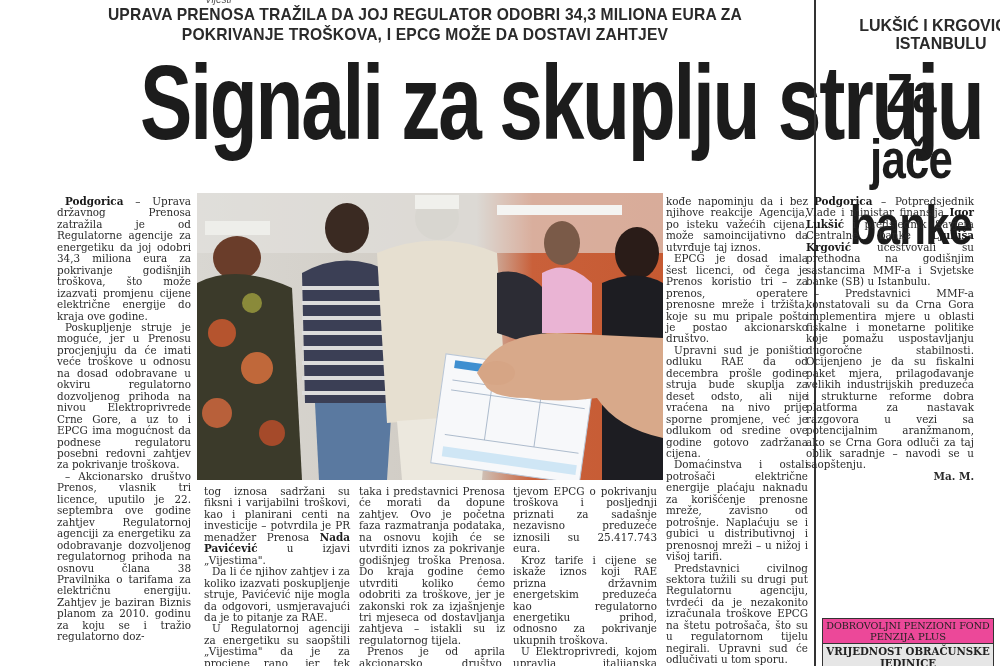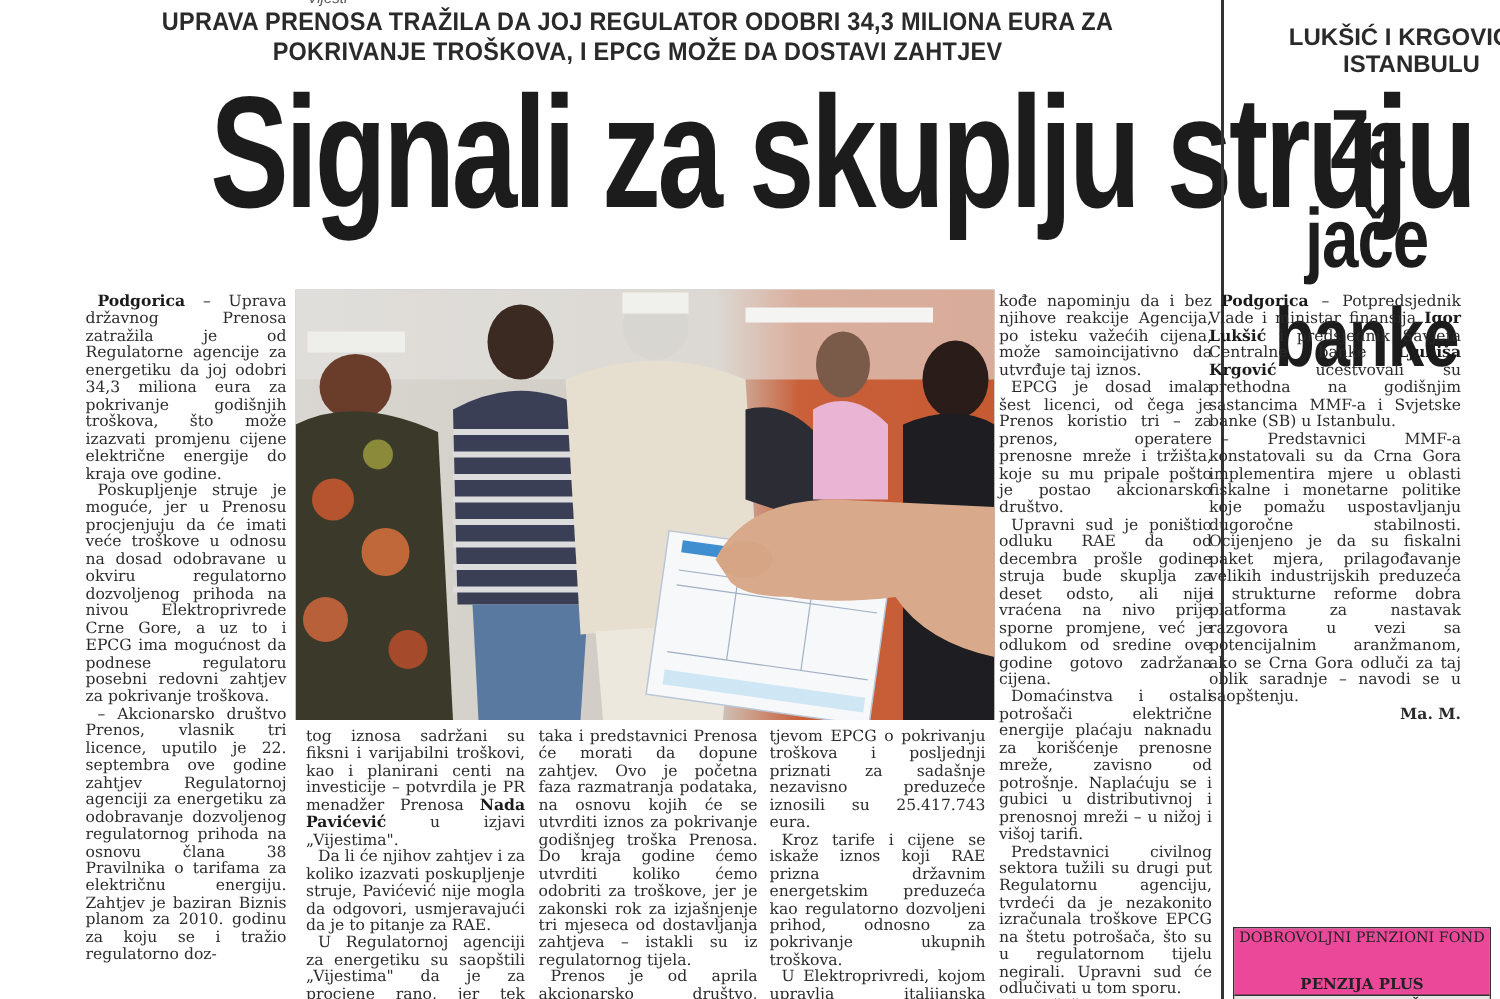--- a/index.html
+++ b/index.html
@@ -13,21 +13,21 @@
   .col p { margin:0; text-indent:8px; }
   .col p.first { text-indent:8px; }
   .col b { color:#1a1a1a; }
   .photo { left:197px; top:193px; width:466px; height:287px; overflow:hidden; background:#b8b4ac; }
   .side-kicker { left:852px; top:5px; width:178px; text-align:center; font-family:"Liberation Sans", sans-serif; font-weight:bold; font-size:16px; line-height:18px; color:#2a2a2a;margin-top:12px; }
   .side-head { left:822px; top:60px; width:178px; text-align:center; font-family:"Liberation Sans", sans-serif; font-weight:bold; font-size:56px; line-height:66px; color:#1c1c1c; transform:scaleX(0.78); transform-origin:center top; letter-spacing:-1px; }
   .signature { font-weight:bold; text-align:right; }
   .fund-box { left:822px; top:618px; width:170px; border:1.5px solid #333; font-family:"DejaVu Serif", serif; }
   .fund-box .row1 { background:#ec4899; border-bottom:1.5px solid #333; text-align:center; font-size:9.6px; line-height:11px; padding:1px 0; }
   .fund-box .row1 .l1 { display:block; }
-  .fund-box .row1 .l2 { display:block; font-weight:bold; font-size:10px;margin-top:20px; }
+  .fund-box .row1 .l2 { display:block; font-weight:normal; font-size:10px; }
   .fund-box .row2 { background:#e6e6e6; text-align:center; font-weight:bold; font-size:10.2px; line-height:12px; padding:1px 2px 6px; }
 </style>
 </head>
 <body>
 
 <div class="abs byline-top">Vijesti</div>
 
 <div class="abs kicker">UPRAVA PRENOSA TRAŽILA DA JOJ REGULATOR ODOBRI 34,3 MILIONA EURA ZA POKRIVANJE TROŠKOVA, I EPCG MOŽE DA DOSTAVI ZAHTJEV</div>
 
 <div class="abs headline">Signali za skuplju struju</div>
@@ -114,21 +114,21 @@
   <p>U Regulatornoj agenciji za energetiku su saopštili „Vijestima" da je za procjene rano, jer tek analiziraju zah-</p>
 </div>
 
 <div class="abs col" style="left:359px; top:486px; width:146px;">
   <p style="text-indent:0">taka i predstavnici Prenosa će morati da dopune zahtjev. Ovo je početna faza razmatranja podataka, na osnovu kojih će se utvrditi iznos za pokrivanje godišnjeg troška Prenosa. Do kraja godine ćemo utvrditi koliko ćemo odobriti za troškove, jer je zakonski rok za izjašnjenje tri mjeseca od dostavljanja zahtjeva – istakli su iz regulatornog tijela.</p>
   <p>Prenos je od aprila akcionarsko društvo, izdvojen iz</p>
 </div>
 
 <div class="abs col" style="left:513px; top:486px; width:144px;">
   <p style="text-indent:0">tjevom EPCG o pokrivanju troškova i posljednji priznati za sadašnje nezavisno preduzeće iznosili su 25.417.743 eura.</p>
-  <p>Kroz tarife i cijene se iskaže iznos koji RAE prizna državnim energetskim preduzeća kao regulatorno dozvoljeni prihod, odnosno za pokrivanje ukupnih troškova.</p>
+  <p>Kroz tarife i cijene se iskaže iznos koji RAE prizna državnim energetskim preduzeća kao regulatorno energetiku prihod, odnosno za pokrivanje ukupnih troškova.</p>
   <p>U Elektroprivredi, kojom upravlja italijanska kompanija A2A, kažu da za sada ne razmišljaju o podnošenju</p>
 </div>
 
 <div class="abs col" style="left:666px; top:196px; width:142px;">
   <p style="text-indent:0">kođe napominju da i bez njihove reakcije Agencija, po isteku važećih cijena, može samoincijativno da utvrđuje taj iznos.</p>
   <p>EPCG je dosad imala šest licenci, od čega je Prenos koristio tri – za prenos, operatere prenosne mreže i tržišta, koje su mu pripale pošto je postao akcionarsko društvo.</p>
   <p>Upravni sud je poništio odluku RAE da od decembra prošle godine struja bude skuplja za deset odsto, ali nije vraćena na nivo prije sporne promjene, već je odlukom od sredine ove godine gotovo zadržana cijena.</p>
   <p>Domaćinstva i ostali potrošači električne energije plaćaju naknadu za korišćenje prenosne mreže, zavisno od potrošnje. Naplaćuju se i gubici u distributivnoj i prenosnoj mreži – u nižoj i višoj tarifi.</p>
   <p>Predstavnici civilnog sektora tužili su drugi put Regulatornu agenciju, tvrdeći da je nezakonito izračunala troškove EPCG na štetu potrošača, što su u regulatornom tijelu negirali. Upravni sud će odlučivati u tom sporu.</p>
   <p>Potrošači u Crnoj Gori plaćaju najskuplju struju u regionu, a i u poređenju sa nekim članicama Evropske</p>

